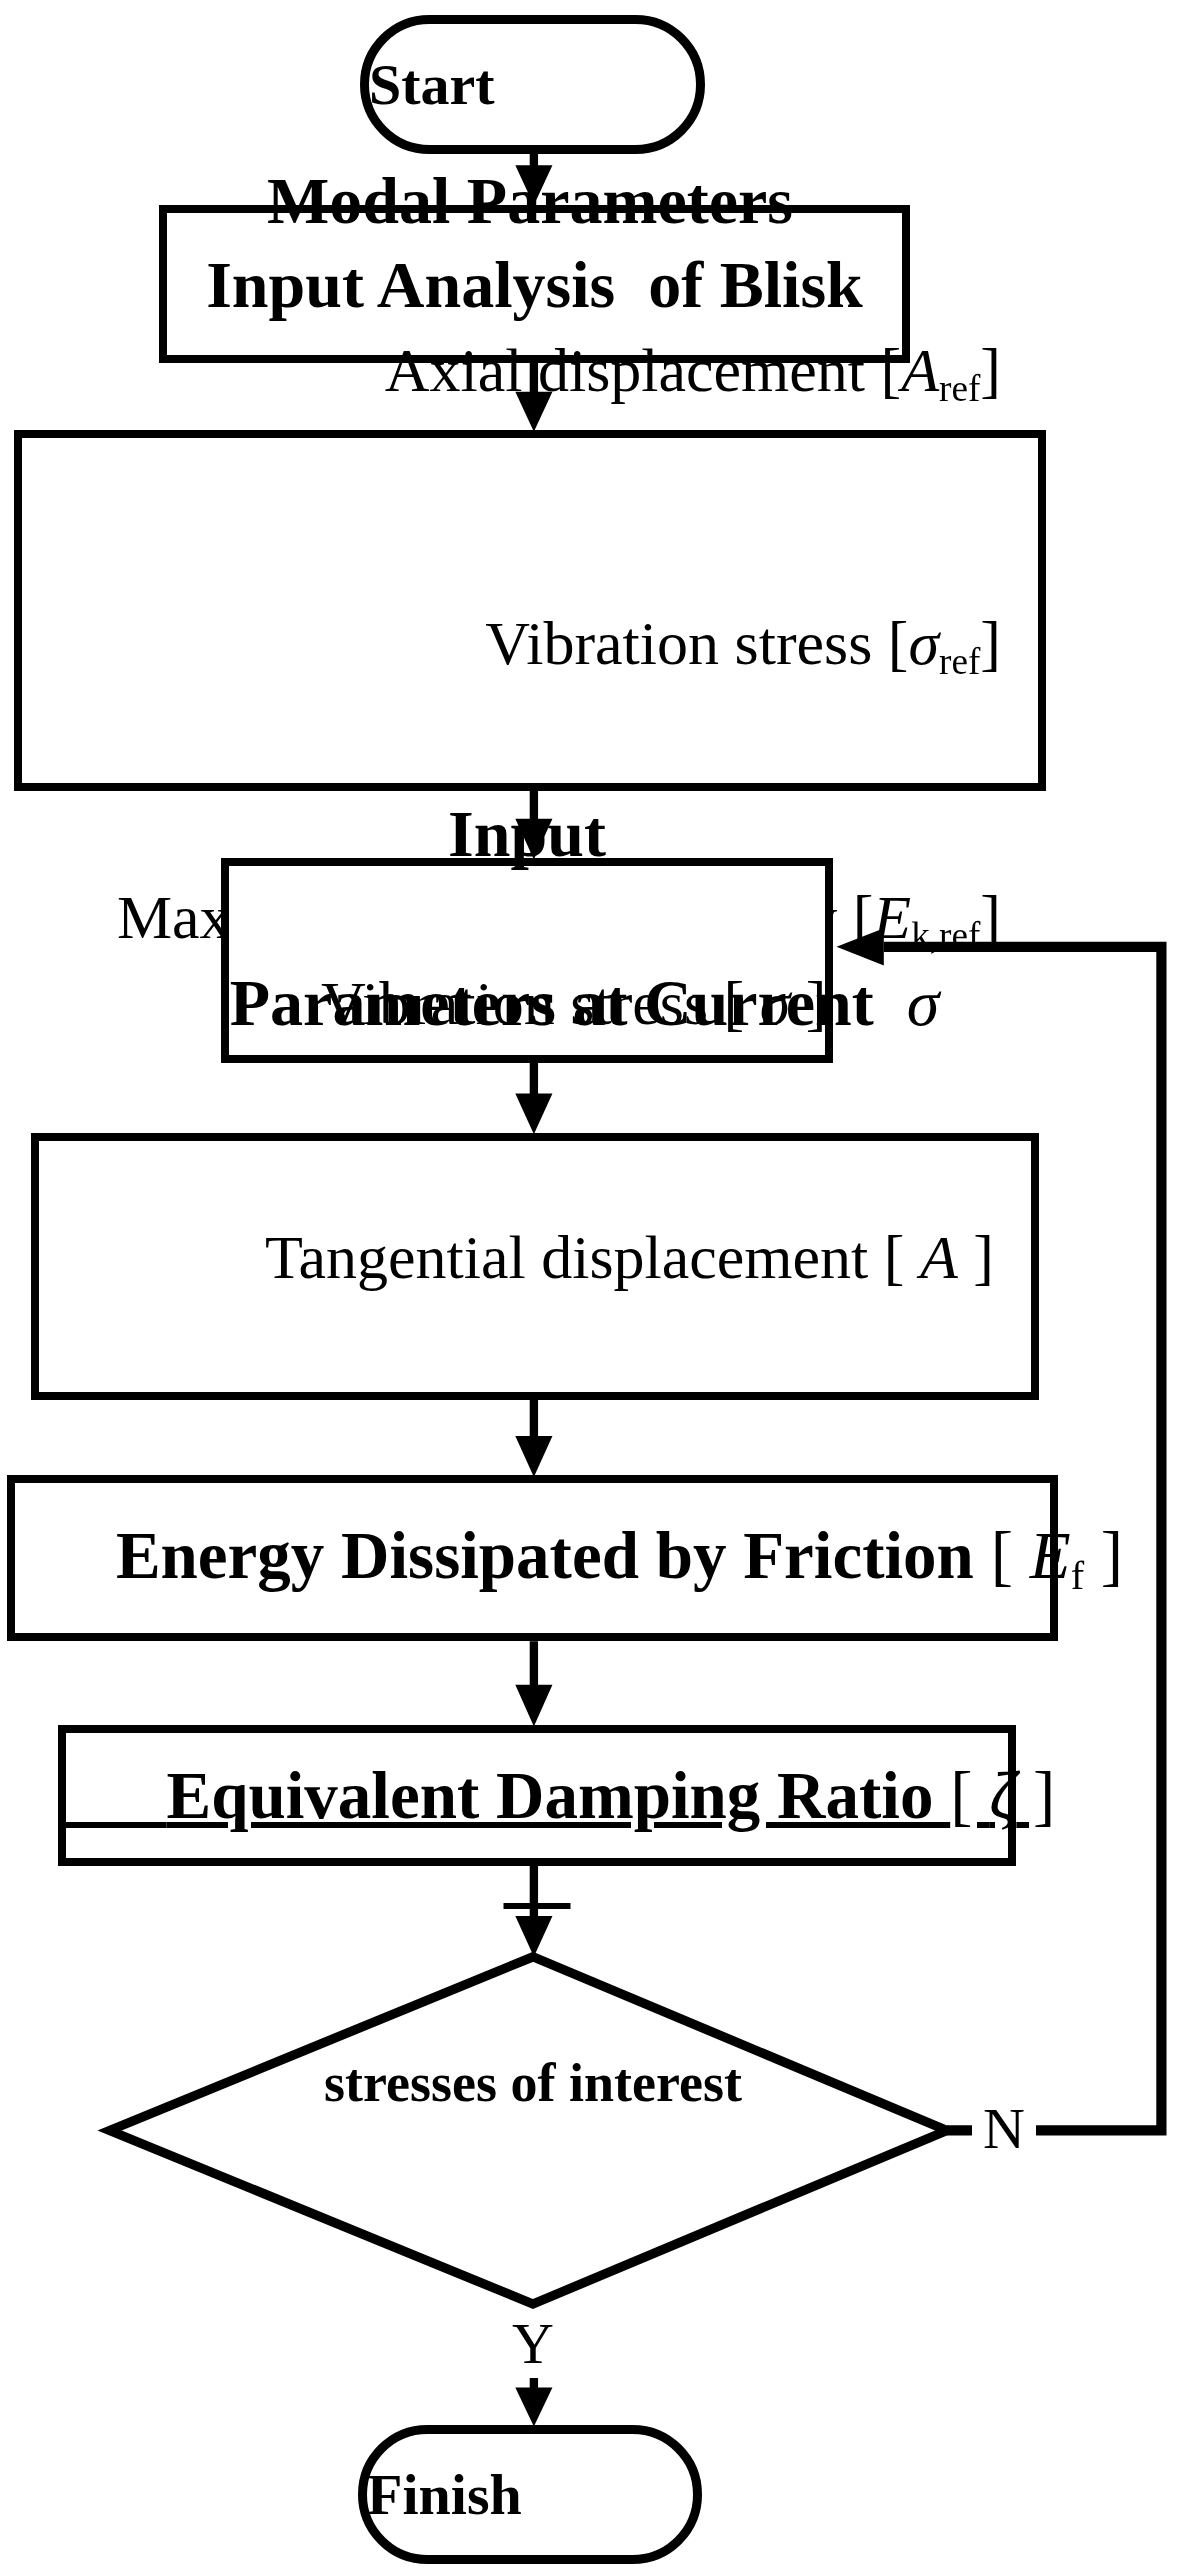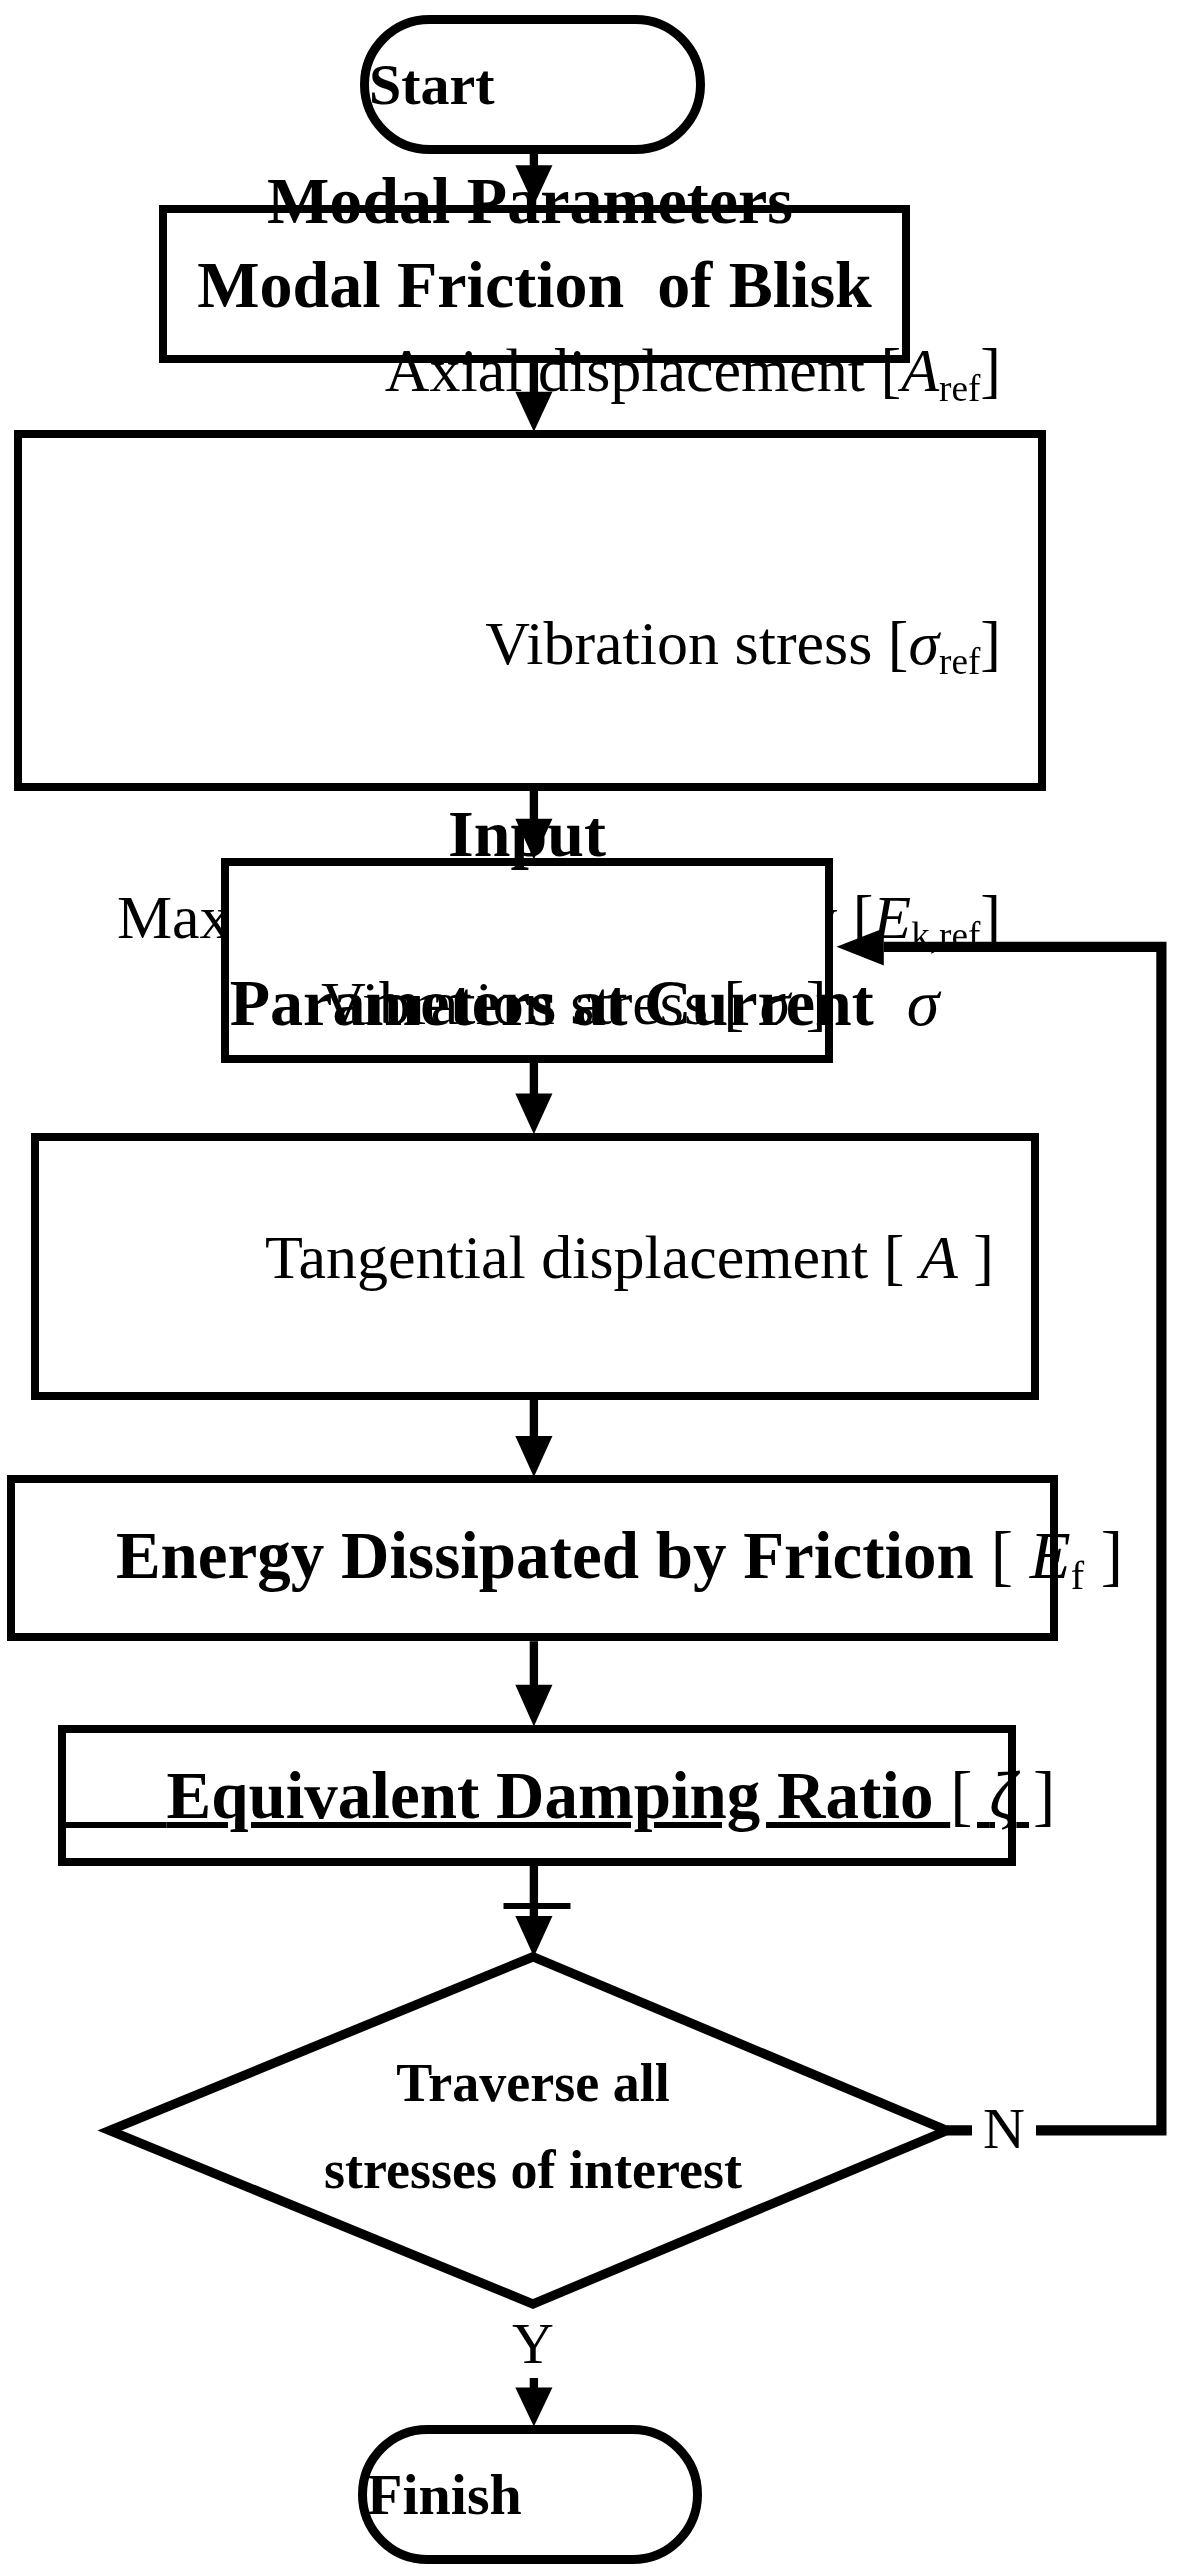--- a/index.html
+++ b/index.html
@@ -113,21 +113,21 @@
 
     <path d="M 1020 2295 L 1251 2295 L 1251 1020 L 952 1020" fill="none" stroke="#000" stroke-width="11"></path>
     <polygon points="952,1000 952,1040 901,1020" fill="#000" stroke="none"></polygon>
   </svg>
 
   <div class="node terminal" style="left:360px; top:15px; width:345px; height:139px;">
     <span class="t-label">Start</span>
   </div>
 
   <div class="node" style="left:159px; top:205px; width:751px; height:158px;">
-    <div class="box-title">Modal Friction  of Blisk</div>
+    <div class="box-title">Input Analysis  of Blisk</div>
   </div>
 
   <div class="node" style="left:14px; top:430px; width:1032px; height:361px;">
     <div class="box-title">Modal Parameters</div>
     <div class="box-line">
       <span>Axial displacement </span><span>[</span><span class="var">A</span><span class="sub">ref</span><span>]</span>
     </div>
     <div class="box-line">
       <span>Vibration stress </span><span>[</span><span class="var">σ</span><span class="sub">ref</span><span>]</span>
     </div>
@@ -161,21 +161,20 @@
     </div>
   </div>
 
   <div class="node" style="left:58px; top:1725px; width:958px; height:141px;text-decoration:underline;">
     <div class="single-line">
       <span>Equivalent Damping Ratio </span><span class="norm"><span>[ </span><span class="var">ζ</span><span> ]</span></span>
     </div>
   </div>
 
   <div id="decision-text">
-    <div>Traverse all</div>
     <div>stresses of interest</div>
   </div>
 
   <div id="no-label" class="branch-label">N</div>
   <div id="yes-label" class="branch-label">Y</div>
 
   <div class="node terminal" style="left:358px; top:2425px; width:344px; height:139px;">
     <span class="t-label">Finish</span>
   </div>
 

